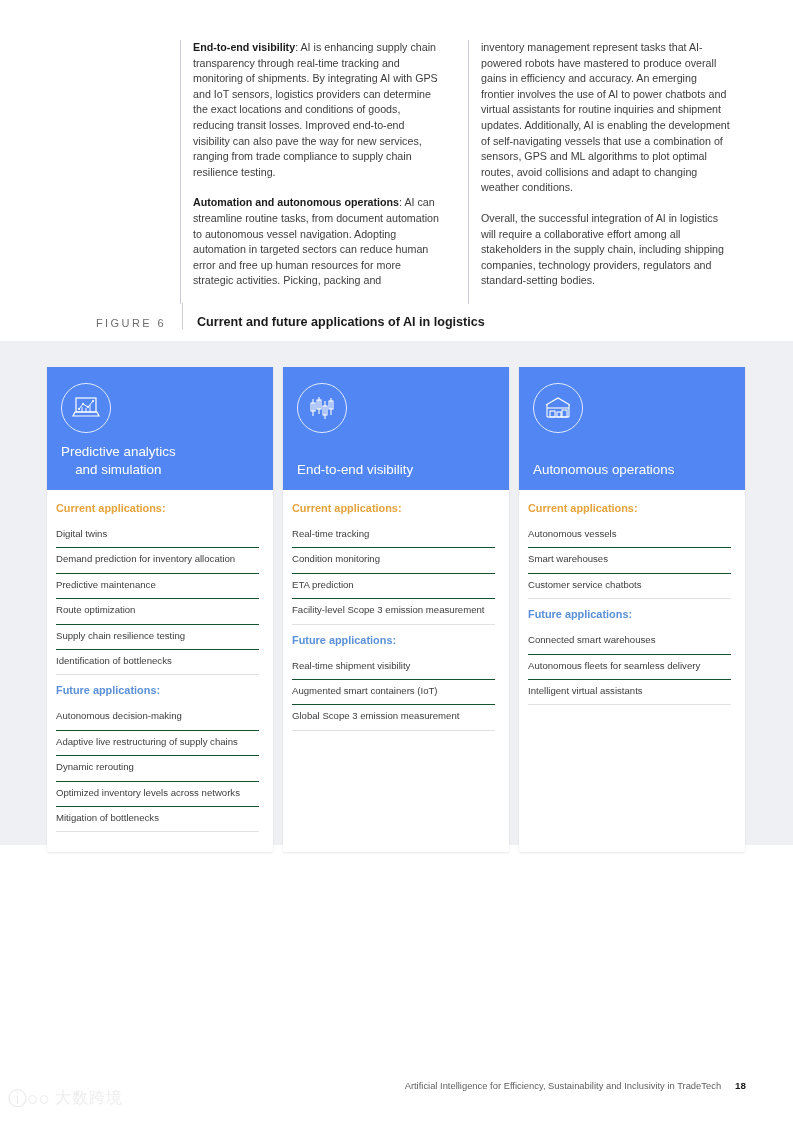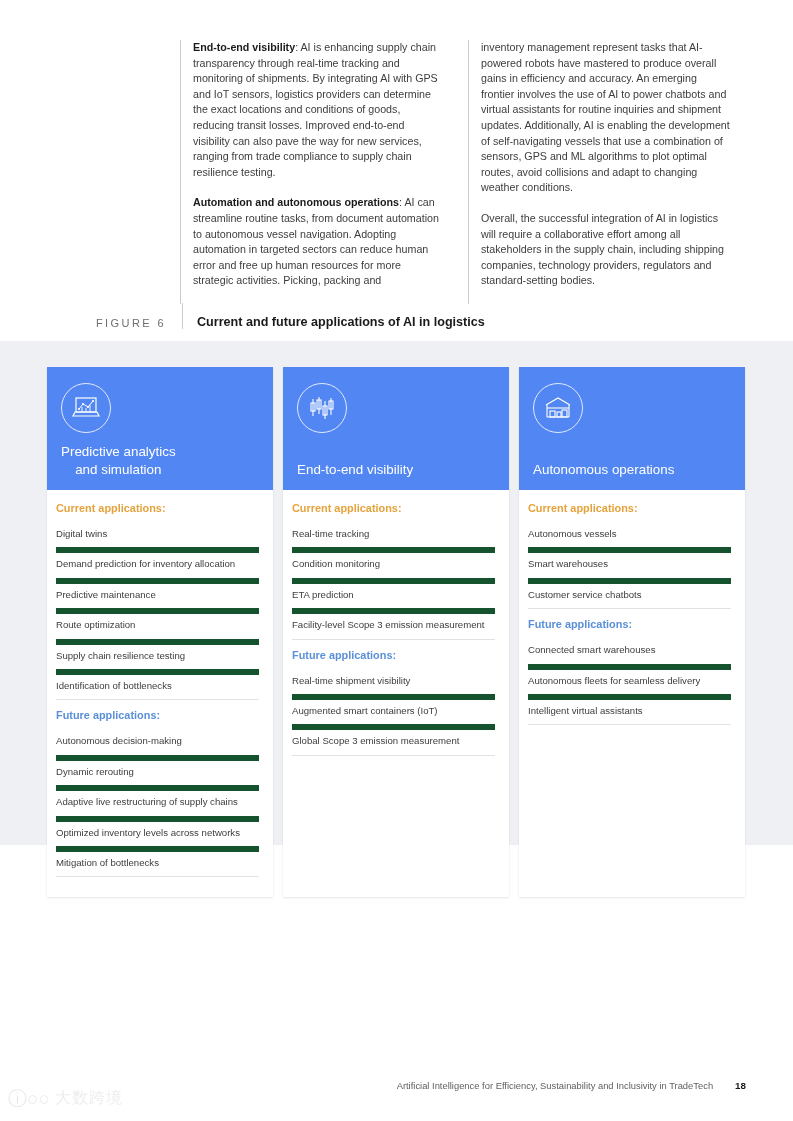--- a/index.html
+++ b/index.html
@@ -135,32 +135,32 @@
     margin: 0 0 9px 0;
   }
   .section-head.current { color: #e5a33c; }
   .section-head.future  { color: #5a90d8; padding-top: 5px; }
   .items { list-style: none; margin: 0 0 4px 0; padding: 0; }
   .items li {
     font-size: 9.6px;
     line-height: 13.4px;
     color: #3d3d3d;
     padding: 4px 0 7px 0;
-    border-bottom: 6px solid #14532d;
+    border-bottom: 1px solid #14532d;
   }
   .items li:last-child { border-bottom: 1px solid #e2e2e2; }
 
   
   .footer {
     position: absolute;
     right: 47px;
     bottom: 30px;
     display: flex;
     align-items: center;
-    gap: 22px;
+    gap: 14px;
   }
   .footer-text {
     font-size: 9.4px;
     color: #5f5f5f;
   }
   .footer-page {
     font-size: 9.8px;
     font-weight: bold;
     color: #1a1a1a;
   }
@@ -245,22 +245,22 @@
           <li>Digital twins</li>
           <li>Demand prediction for inventory allocation</li>
           <li>Predictive maintenance</li>
           <li>Route optimization</li>
           <li>Supply chain resilience testing</li>
           <li>Identification of bottlenecks</li>
         </ul>
         <div class="section-head future">Future applications:</div>
         <ul class="items">
           <li>Autonomous decision-making</li>
+          <li>Adaptive live restructuring of supply chains</li>
           <li>Dynamic rerouting</li>
-          <li>Adaptive live restructuring of supply chains</li>
           <li>Optimized inventory levels across networks</li>
           <li>Mitigation of bottlenecks</li>
         </ul>
       </div>
     </div>
 
     <div class="card">
       <div class="card-header">
         <div class="icon-circle">
           <svg width="28" height="26" viewBox="0 0 28 26" fill="none" stroke="#ffffff" stroke-width="1.1">

